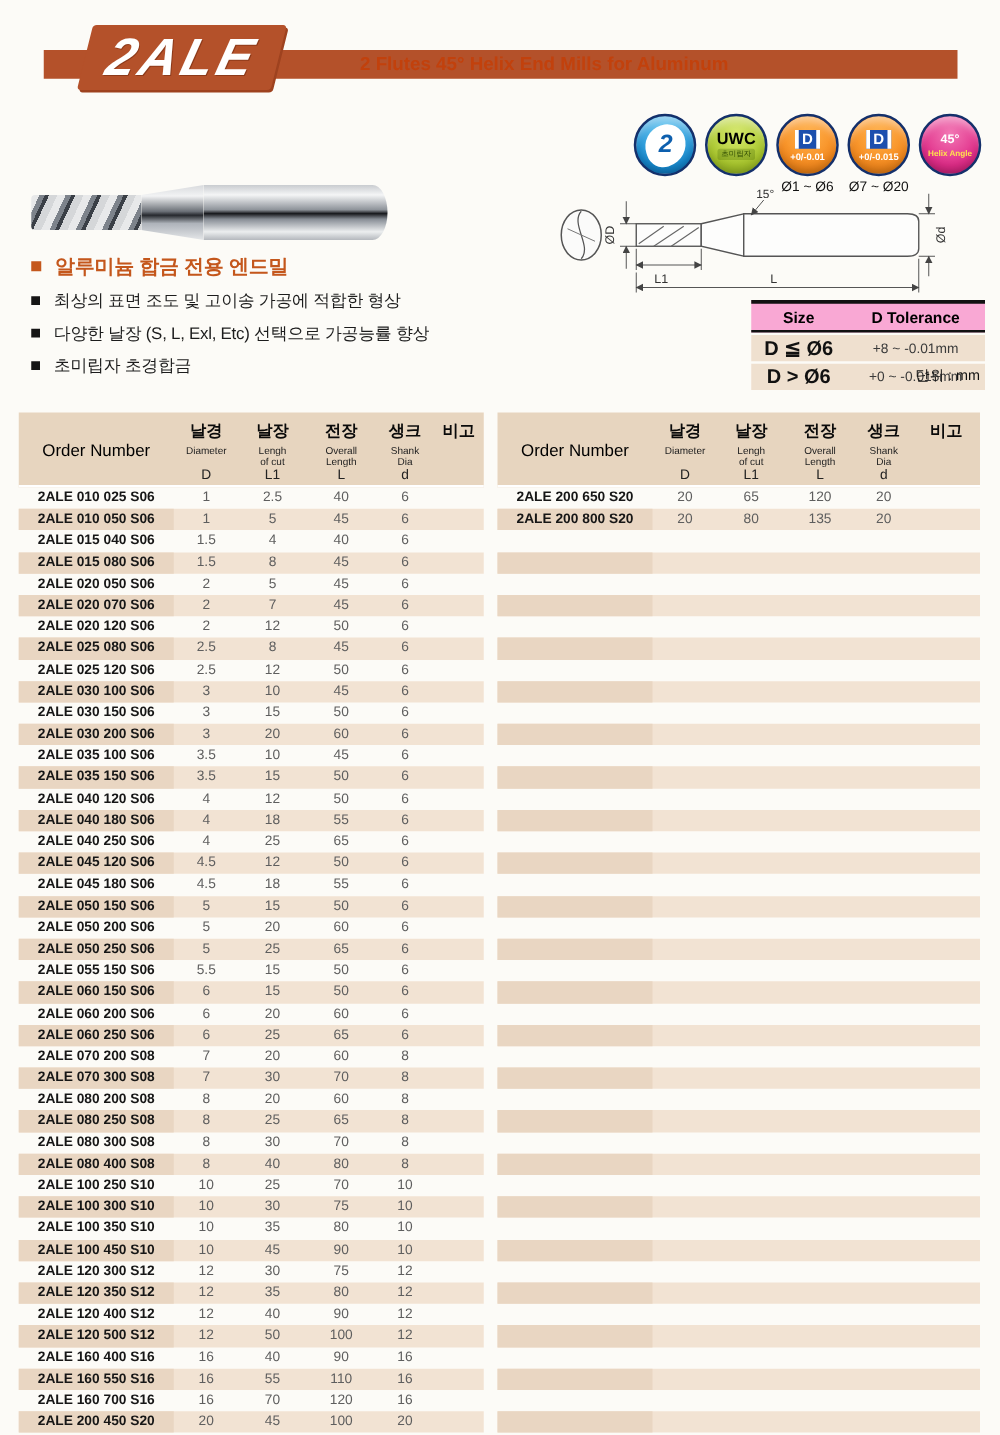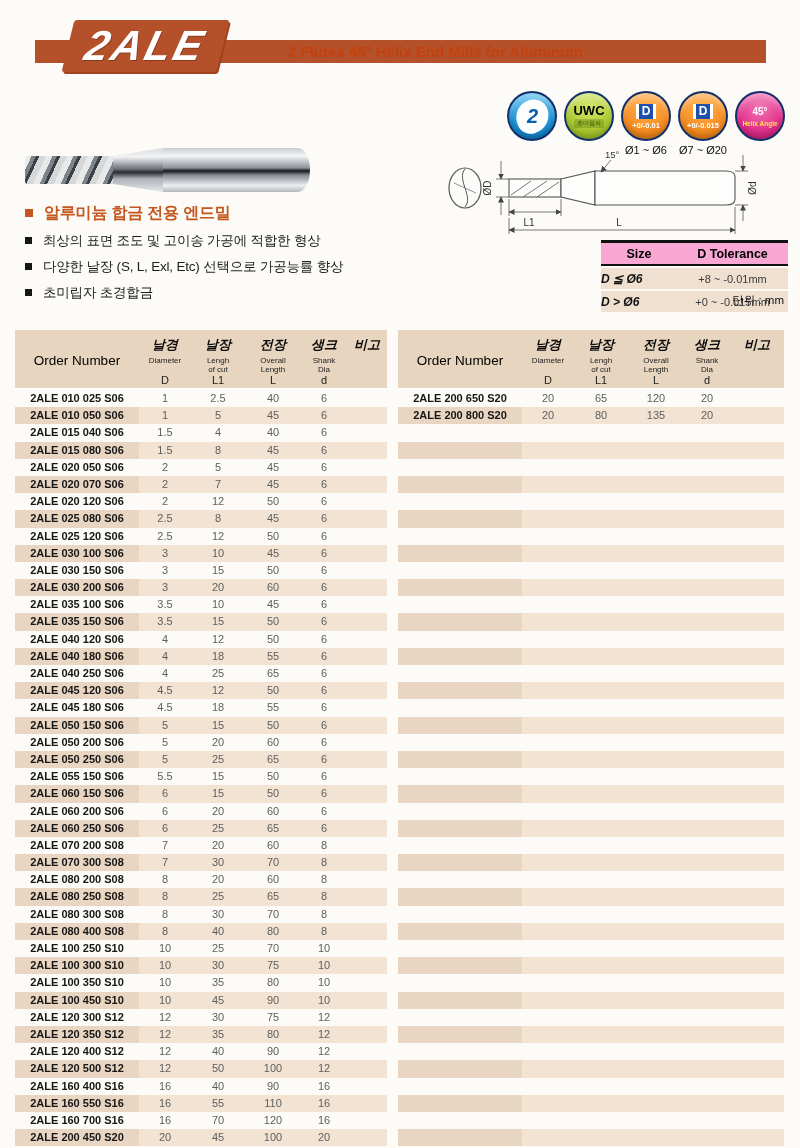--- a/index.html
+++ b/index.html
@@ -61,35 +61,35 @@
   .ftext{font-size:13.5px;color:#1c1c1c;letter-spacing:-0.2px;}
   .feat.first .fbul{background:#c4571c;width:8px;height:8px;margin-top:6px;}
   .feat.first .ftext{color:#c4571c;font-weight:800;font-size:16px;}
 
   
   .tol{position:absolute;left:601px;top:240px;width:187px;}
   .tol-head{display:grid;grid-template-columns:76px 1fr;height:21px;align-items:center;
             border-top:3px solid #111;border-bottom:2px solid #111;background:#f9a8d4;}
   .tol-head span{text-align:center;font-weight:800;font-size:12.5px;color:#000;}
   .tol-row{display:grid;grid-template-columns:76px 1fr;height:21px;align-items:center;background:#efe0cf;margin-top:2px;}
-  .tsize{font-weight:800;font-size:12px;color:#111;font-style:italic;}
+  .tsize{text-align:center;font-weight:800;font-size:16px;color:#111;}
   .tval{text-align:center;font-size:11px;color:#3a3a3a;}
 
   .unit-note{position:absolute;right:16px;top:293px;font-size:11.5px;color:#111;}
 
   
   .spec-table{position:absolute;top:330px;}
   .spec-left{left:15px;width:372px;}
   .spec-right{left:398px;width:386px;}
   .thead{display:grid;grid-template-columns:124px 52px 54px 56px 46px 1fr;height:58px;
          background:#e7d5bf;border-bottom:2px solid #fff;}
   .hc{display:flex;flex-direction:column;align-items:center;box-sizing:border-box;}
   .hc.order{justify-content:center;}
   .hc.order span{font-weight:400;font-size:13.5px;color:#000;}
-  .hc .kr{font-weight:800;font-size:13px;color:#0a0a0a;margin-top:6px;font-style:italic;}
+  .hc .kr{font-weight:800;font-size:13px;color:#0a0a0a;margin-top:6px;}
   .hc .en{font-size:8px;color:#222;line-height:9px;margin-top:2px;text-align:center;white-space:pre-line;}
   .hc .sym{font-size:11px;color:#222;margin-top:auto;margin-bottom:5px;}
   .tbody{display:block;}
   .trow{display:grid;grid-template-columns:124px 52px 54px 56px 46px 1fr;height:17.2px;}
   .trow:nth-child(even){background:#f2e3d3;}
   .trow:nth-child(even) .cell.order{background:#e9d6c2;}
   .cell{text-align:center;font-size:11px;color:#5e5e5e;line-height:17.2px;overflow:hidden;white-space:nowrap;}
   .cell.order{font-weight:700;color:#161616;}
 </style>
 </head>

